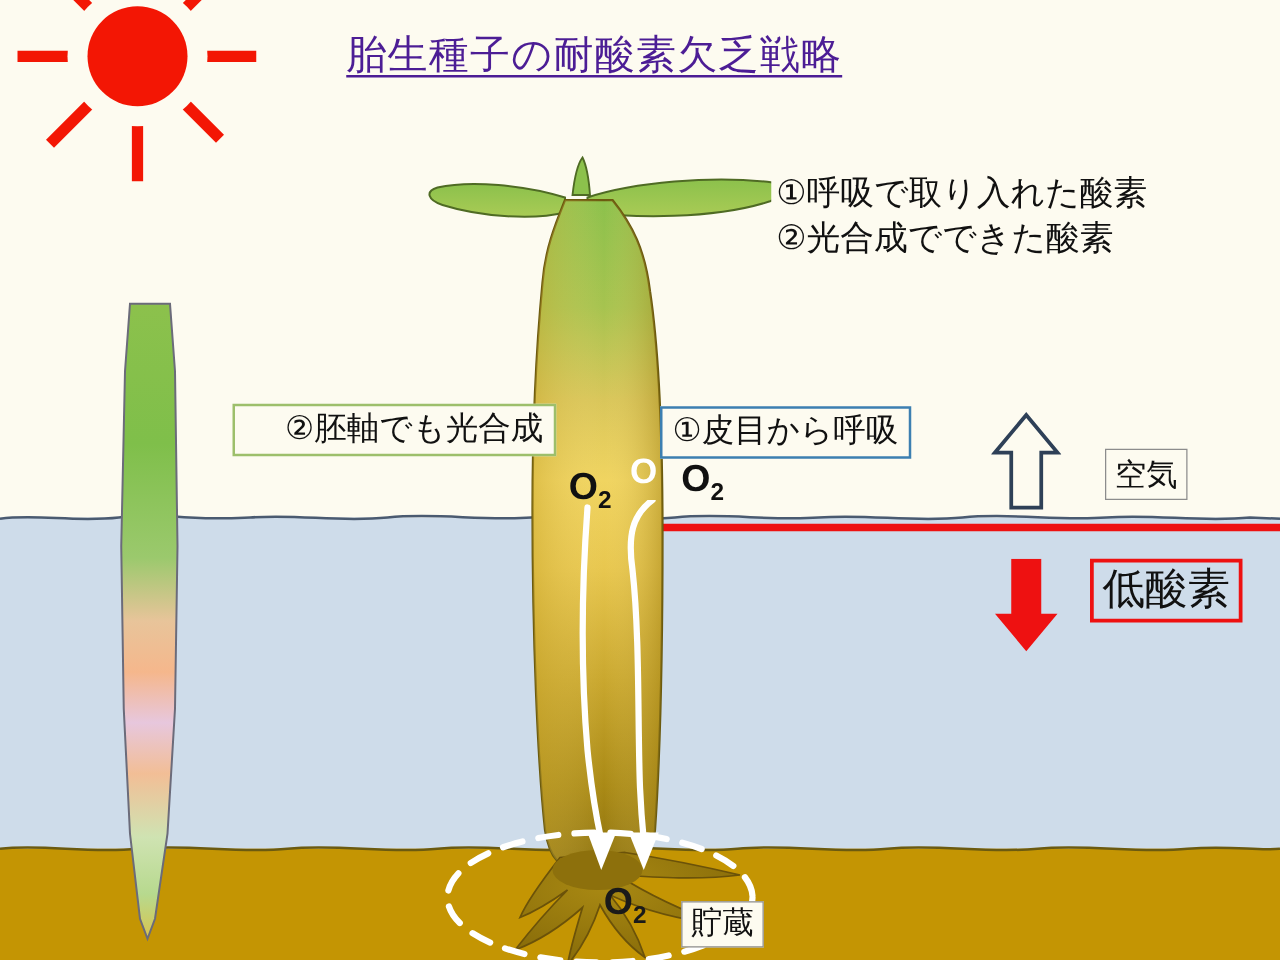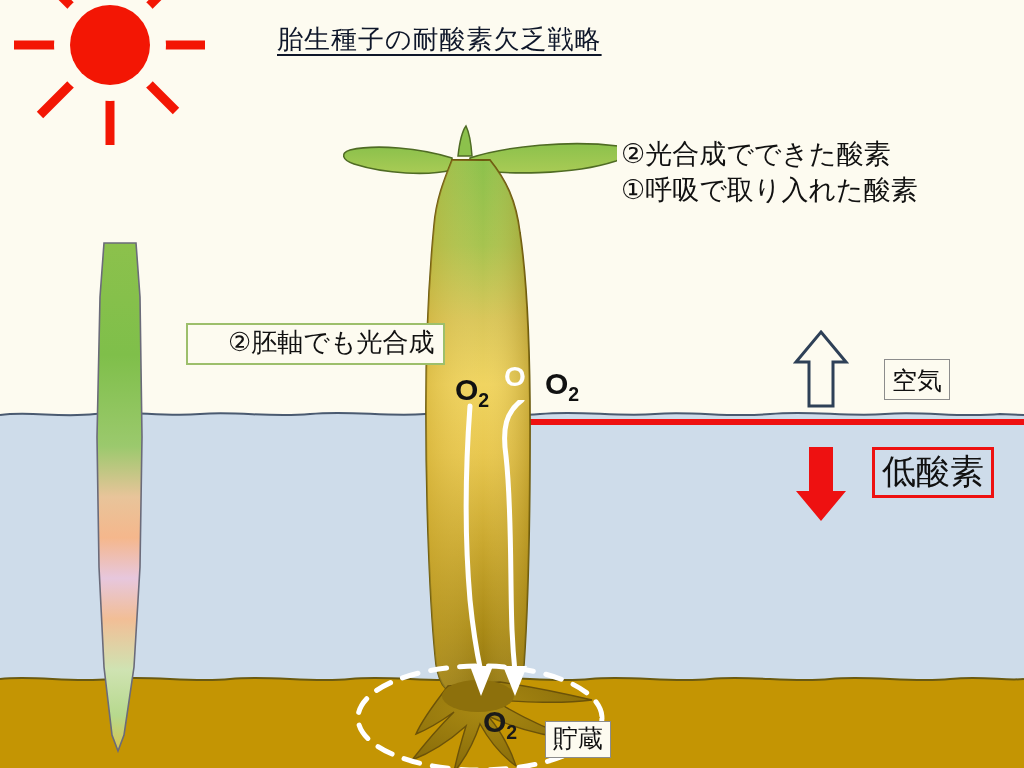--- a/index.html
+++ b/index.html
@@ -59,22 +59,22 @@
 
   
   #air-up-arrow   { position: absolute; left: 793px; top: 329px; width: 56px; height: 80px; }
   #hypoxia-down-arrow { position: absolute; left: 793px; top: 447px; width: 56px; height: 76px; }
 
   
   #title {
     position: absolute;
     left: 277px;
     top: 22px;
-    font-size: 26px;
-    color: #0f172a;
+    font-size: 32px;
+    color: #4c1d95;
     letter-spacing: 1px;
     text-decoration: underline;
     text-underline-offset: 6px;
     text-decoration-thickness: 2px;
     white-space: nowrap;
   }
 
   #note-box {
     position: absolute;
     left: 617px;
@@ -278,26 +278,27 @@
     <polygon points="28,3 53,33 40,33 40,77 16,77 16,33 3,33" fill="#FDFBF0" stroke="#2E4057" stroke-width="3"></polygon>
   </svg>
 
   <svg id="hypoxia-down-arrow" viewBox="0 0 56 76">
     <polygon points="16,0 40,0 40,44 53,44 28,74 3,44 16,44" fill="#EE1111"></polygon>
   </svg>
 
   <div id="title">胎生種子の耐酸素欠乏戦略</div>
 
   <div id="note-box">
+    <div>①呼吸で取り入れた酸素</div>
     <div>②光合成でできた酸素</div>
-    <div>①呼吸で取り入れた酸素</div>
   </div>
 
   <div class="callout" id="callout-photosynthesis">②胚軸でも光合成</div>
 
+  <div class="callout" id="callout-lenticel">①皮目から呼吸</div>
 
   <div class="callout" id="label-air">空気</div>
 
   <div class="callout" id="label-hypoxia">低酸素</div>
 
   <div class="callout" id="label-storage">貯蔵</div>
 
   <div class="o2" id="o2-hypocotyl"><span>O</span><sub>2</sub></div>
   <div class="o2" id="o2-air"><span>O</span><sub>2</sub></div>
   <div class="o2" id="o2-root"><span>O</span><sub>2</sub></div>

